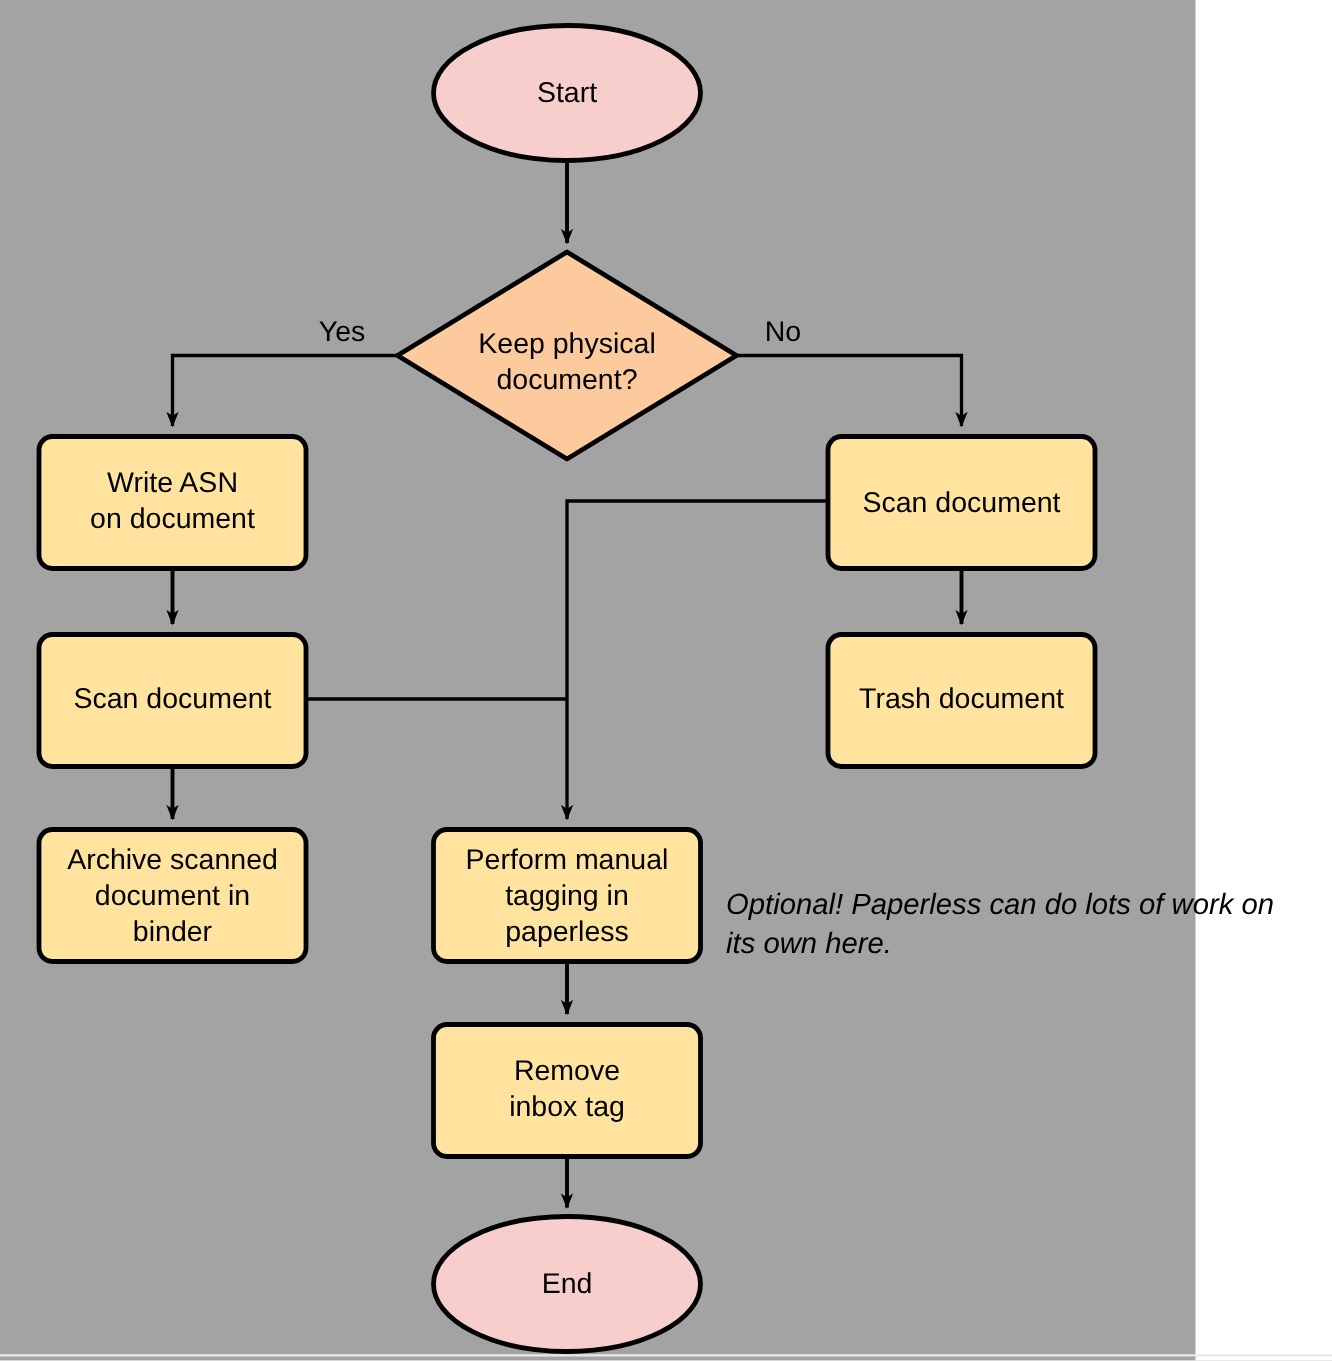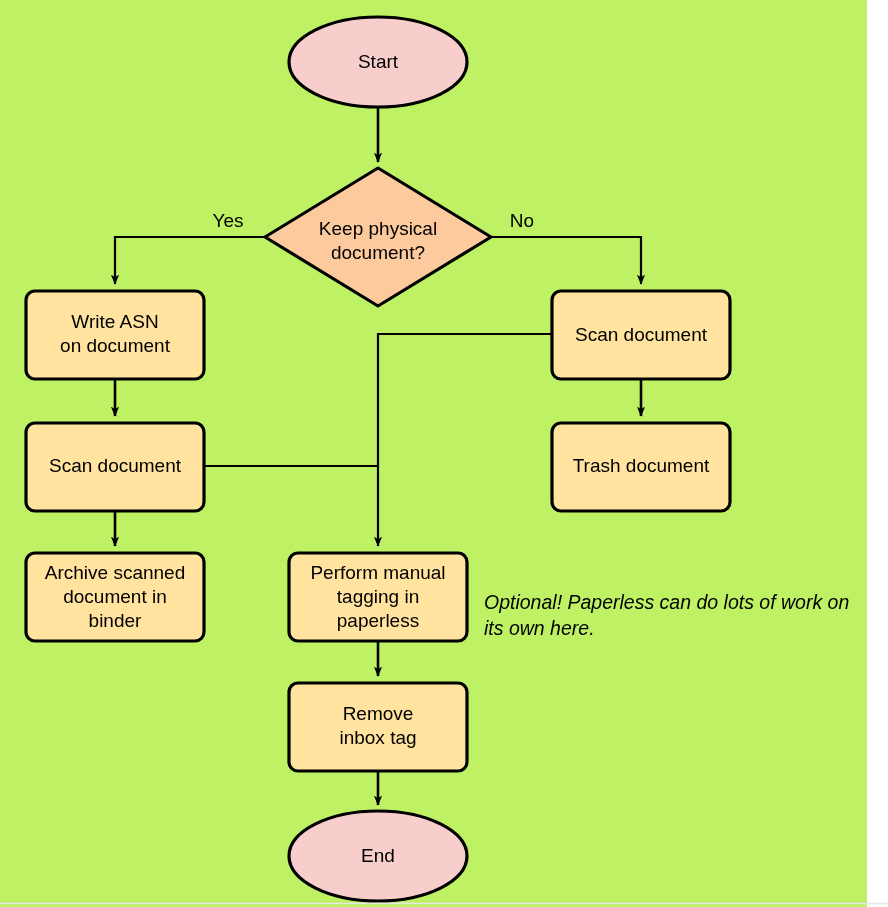--- a/index.html
+++ b/index.html
@@ -9,23 +9,23 @@
     background: #ffffff;
   }
   body {
     width: 888px;
     height: 907px;
     font-family: "Liberation Sans", sans-serif;
     overflow: hidden;
   }
   #flowchart-root {
     position: relative;
-    width: 867px;
+    width: 797px;
     height: 907px;
-    background: #bef264;
+    background: #a3a3a3;
   }
   svg#flow-svg {
     display: block;
     width: 888px;
     height: 907px;
   }
   .node-shape {
     stroke: #000000;
     stroke-width: 3.2;
     stroke-linejoin: round;

